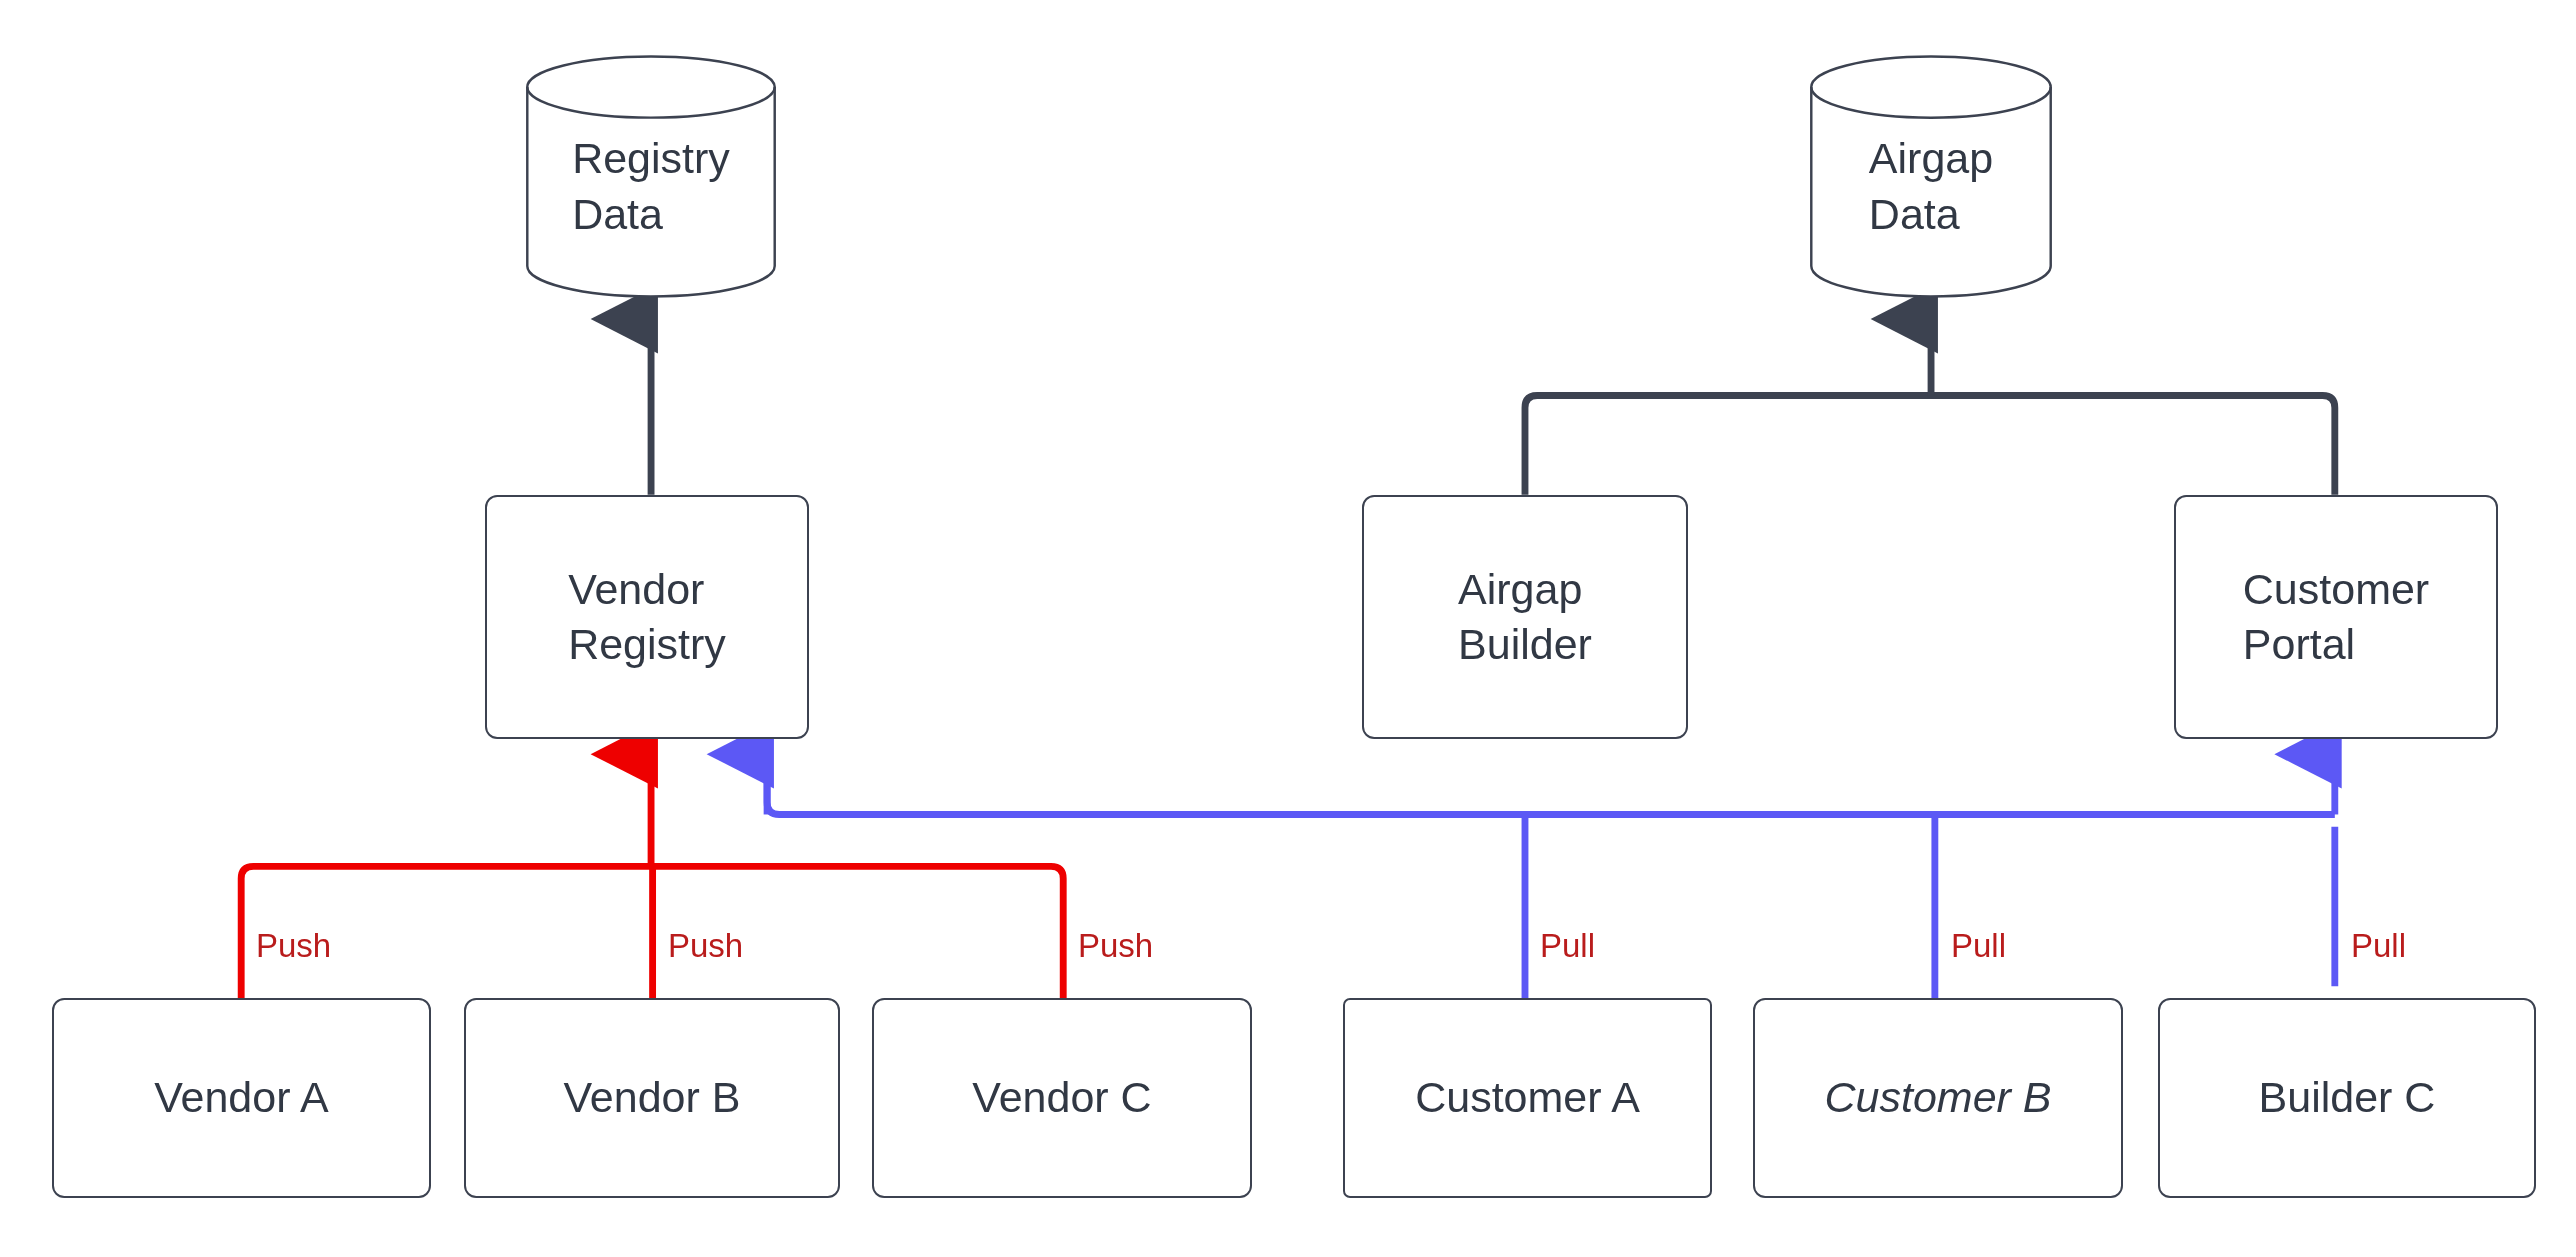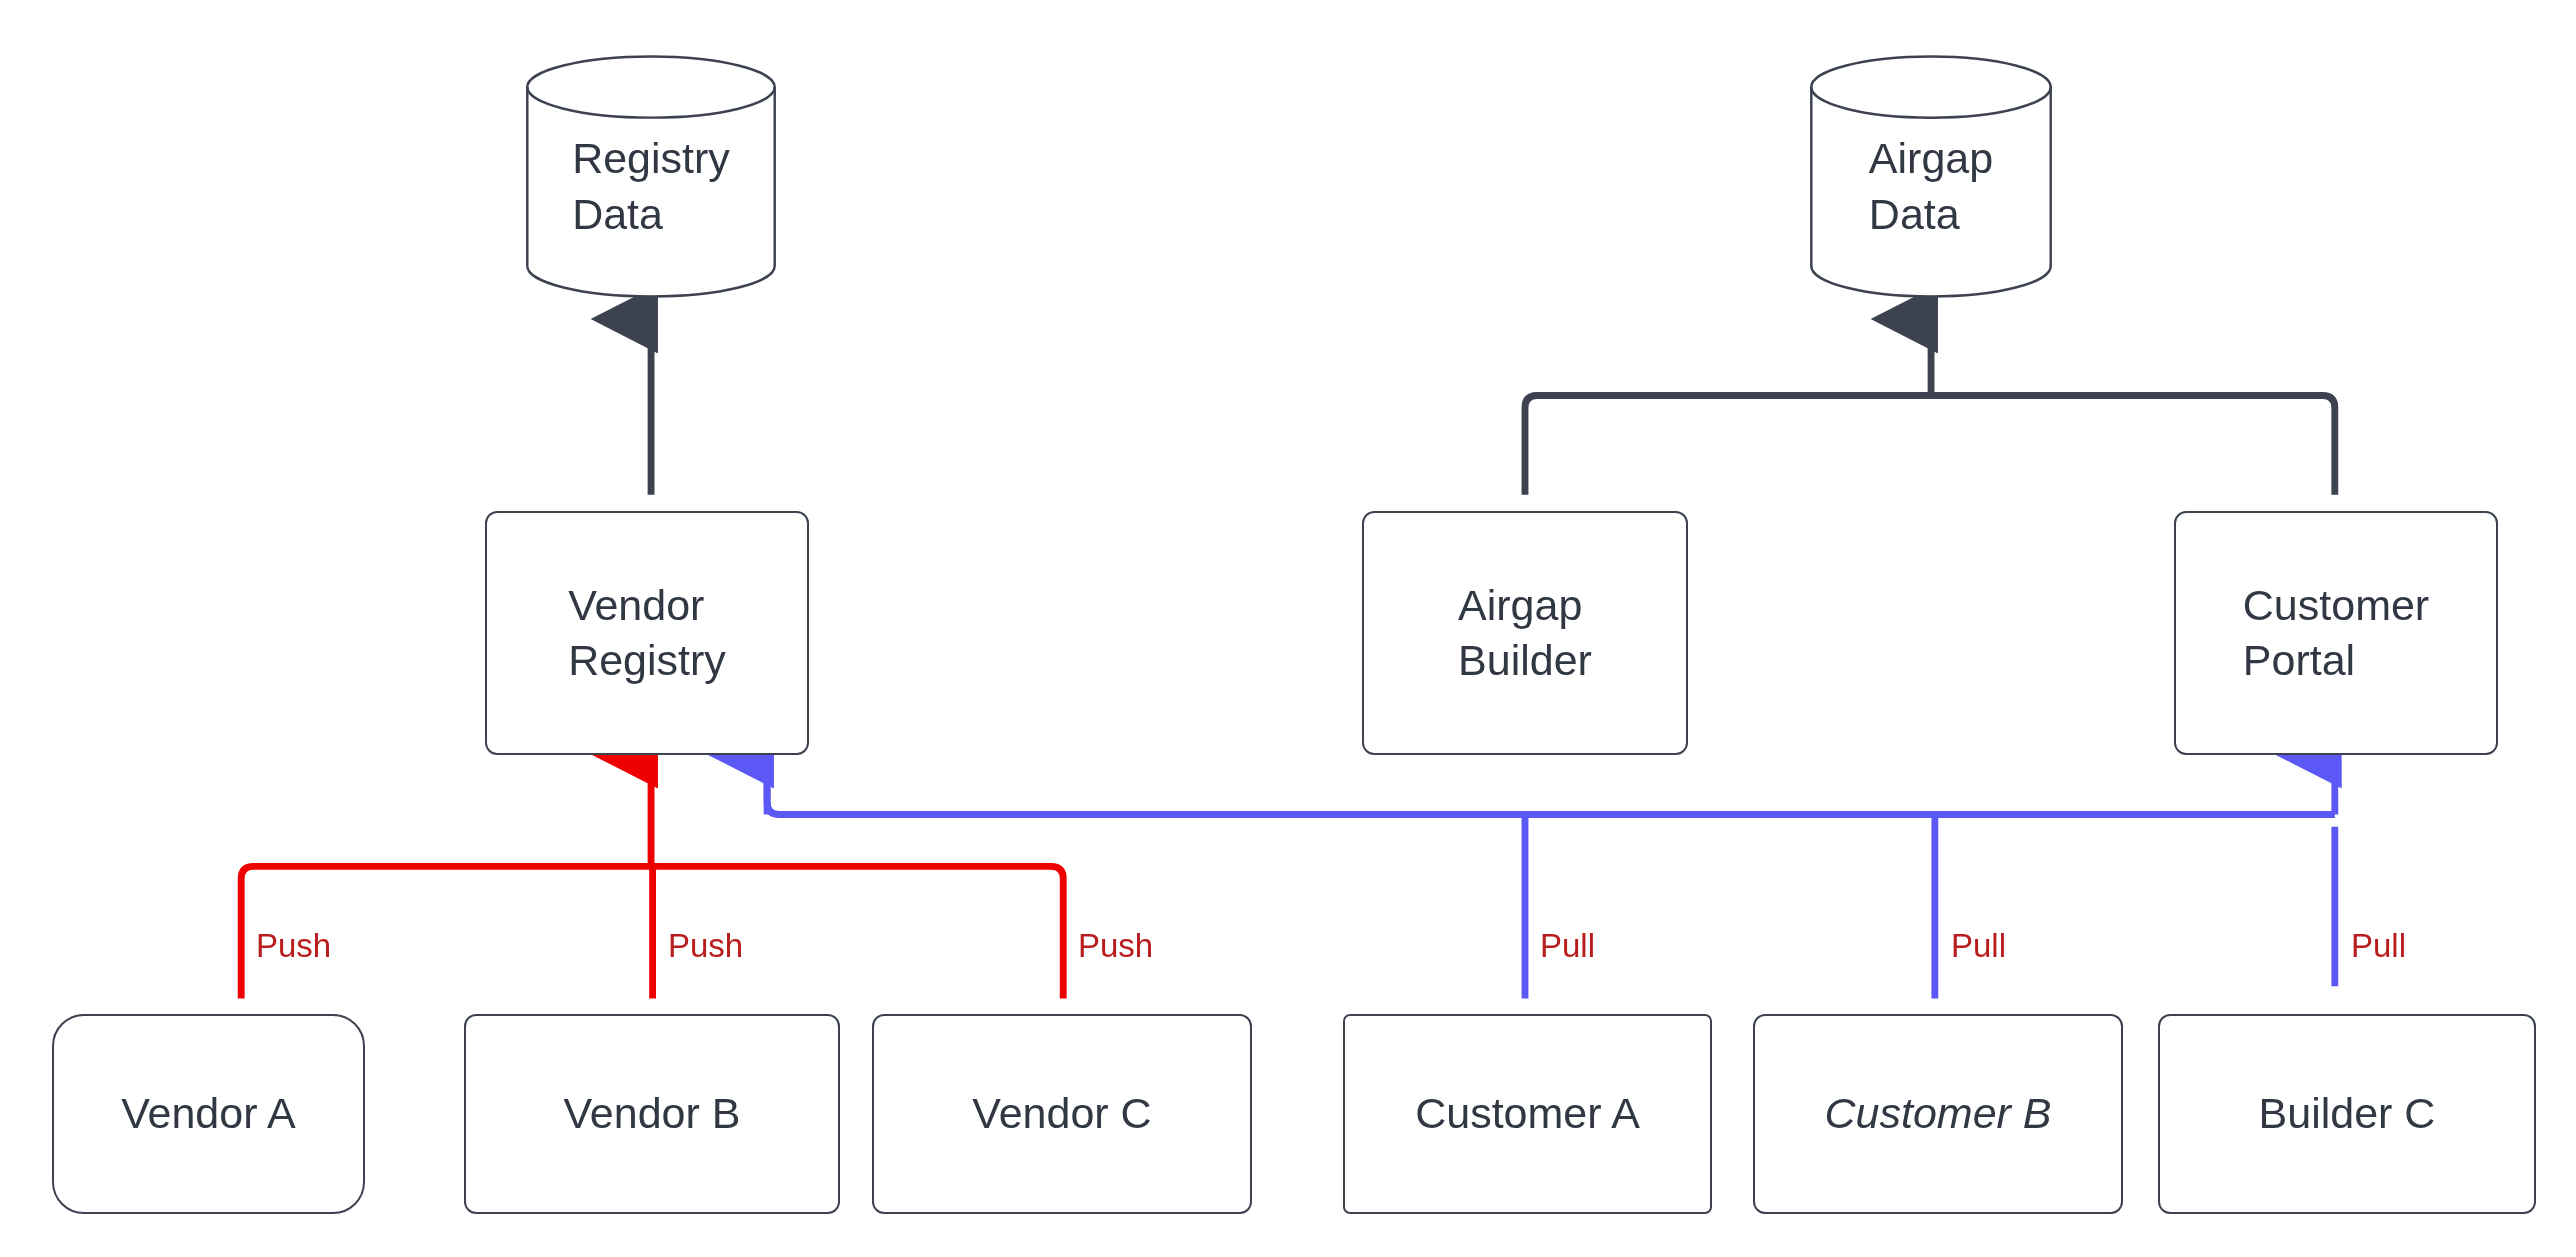--- a/index.html
+++ b/index.html
@@ -1,20 +1,20 @@
 <!DOCTYPE html>
 <html style="font-size:12.2px"><head>
 <meta charset="utf-8">
 <style>
   html,body{margin:0;padding:0;background:#ffffff;}
   body{font-family:"Liberation Sans",sans-serif;}
   #stage{position:relative;width:2576px;height:1258px;background:#ffffff;overflow:hidden;}
   #wires{position:absolute;left:0;top:0;width:2576px;height:1258px;pointer-events:none;}
   .node{position:absolute;box-sizing:border-box;display:flex;align-items:center;justify-content:center;text-align:left;color:#313844;}
-  .box{border:2.3px solid #3c4250;border-radius:12.2px;background:#ffffff;font-size:43px;line-height:1.28;margin-top:16px;}
+  .box{border:2.3px solid #3c4250;border-radius:12.2px;background:#ffffff;font-size:43px;line-height:1.28;}
   .cyl{background:transparent;font-size:43px;line-height:1.28;}
   .cyl .cyl-svg{position:absolute;left:0;top:0;width:100%;height:100%;}
   .cyl .cyl-txt{position:relative;z-index:2;padding-top:20px;}
   .edge-label{position:absolute;font-size:33px;color:#b91c1c;white-space:nowrap;}
 </style>
 </head>
 <body>
 
 <div id="stage">
 
@@ -92,21 +92,21 @@
   </div>
 
   <div class="edge-label" style="left:256px;top:927px;">Push</div>
   <div class="edge-label" style="left:668px;top:927px;">Push</div>
   <div class="edge-label" style="left:1078px;top:927px;">Push</div>
 
   <div class="edge-label" style="left:1540px;top:927px;">Pull</div>
   <div class="edge-label" style="left:1951px;top:927px;">Pull</div>
   <div class="edge-label" style="left:2351px;top:927px;">Pull</div>
 
-  <div class="node box" style="left:52px;top:998px;width:313px;height:200px;border-radius:32px;">
+  <div class="node box" style="left:52px;top:998px;width:379px;height:200px;">
     <span>Vendor A</span>
   </div>
   <div class="node box" style="left:872px;top:998px;width:380px;height:200px;">
     <span>Vendor C</span>
   </div>
   <div class="node box" style="left:464px;top:998px;width:376px;height:200px;">
     <span>Vendor B</span>
   </div>
 
   <div class="node box" style="left:1343px;top:998px;width:369px;height:200px;border-radius:7px;">

